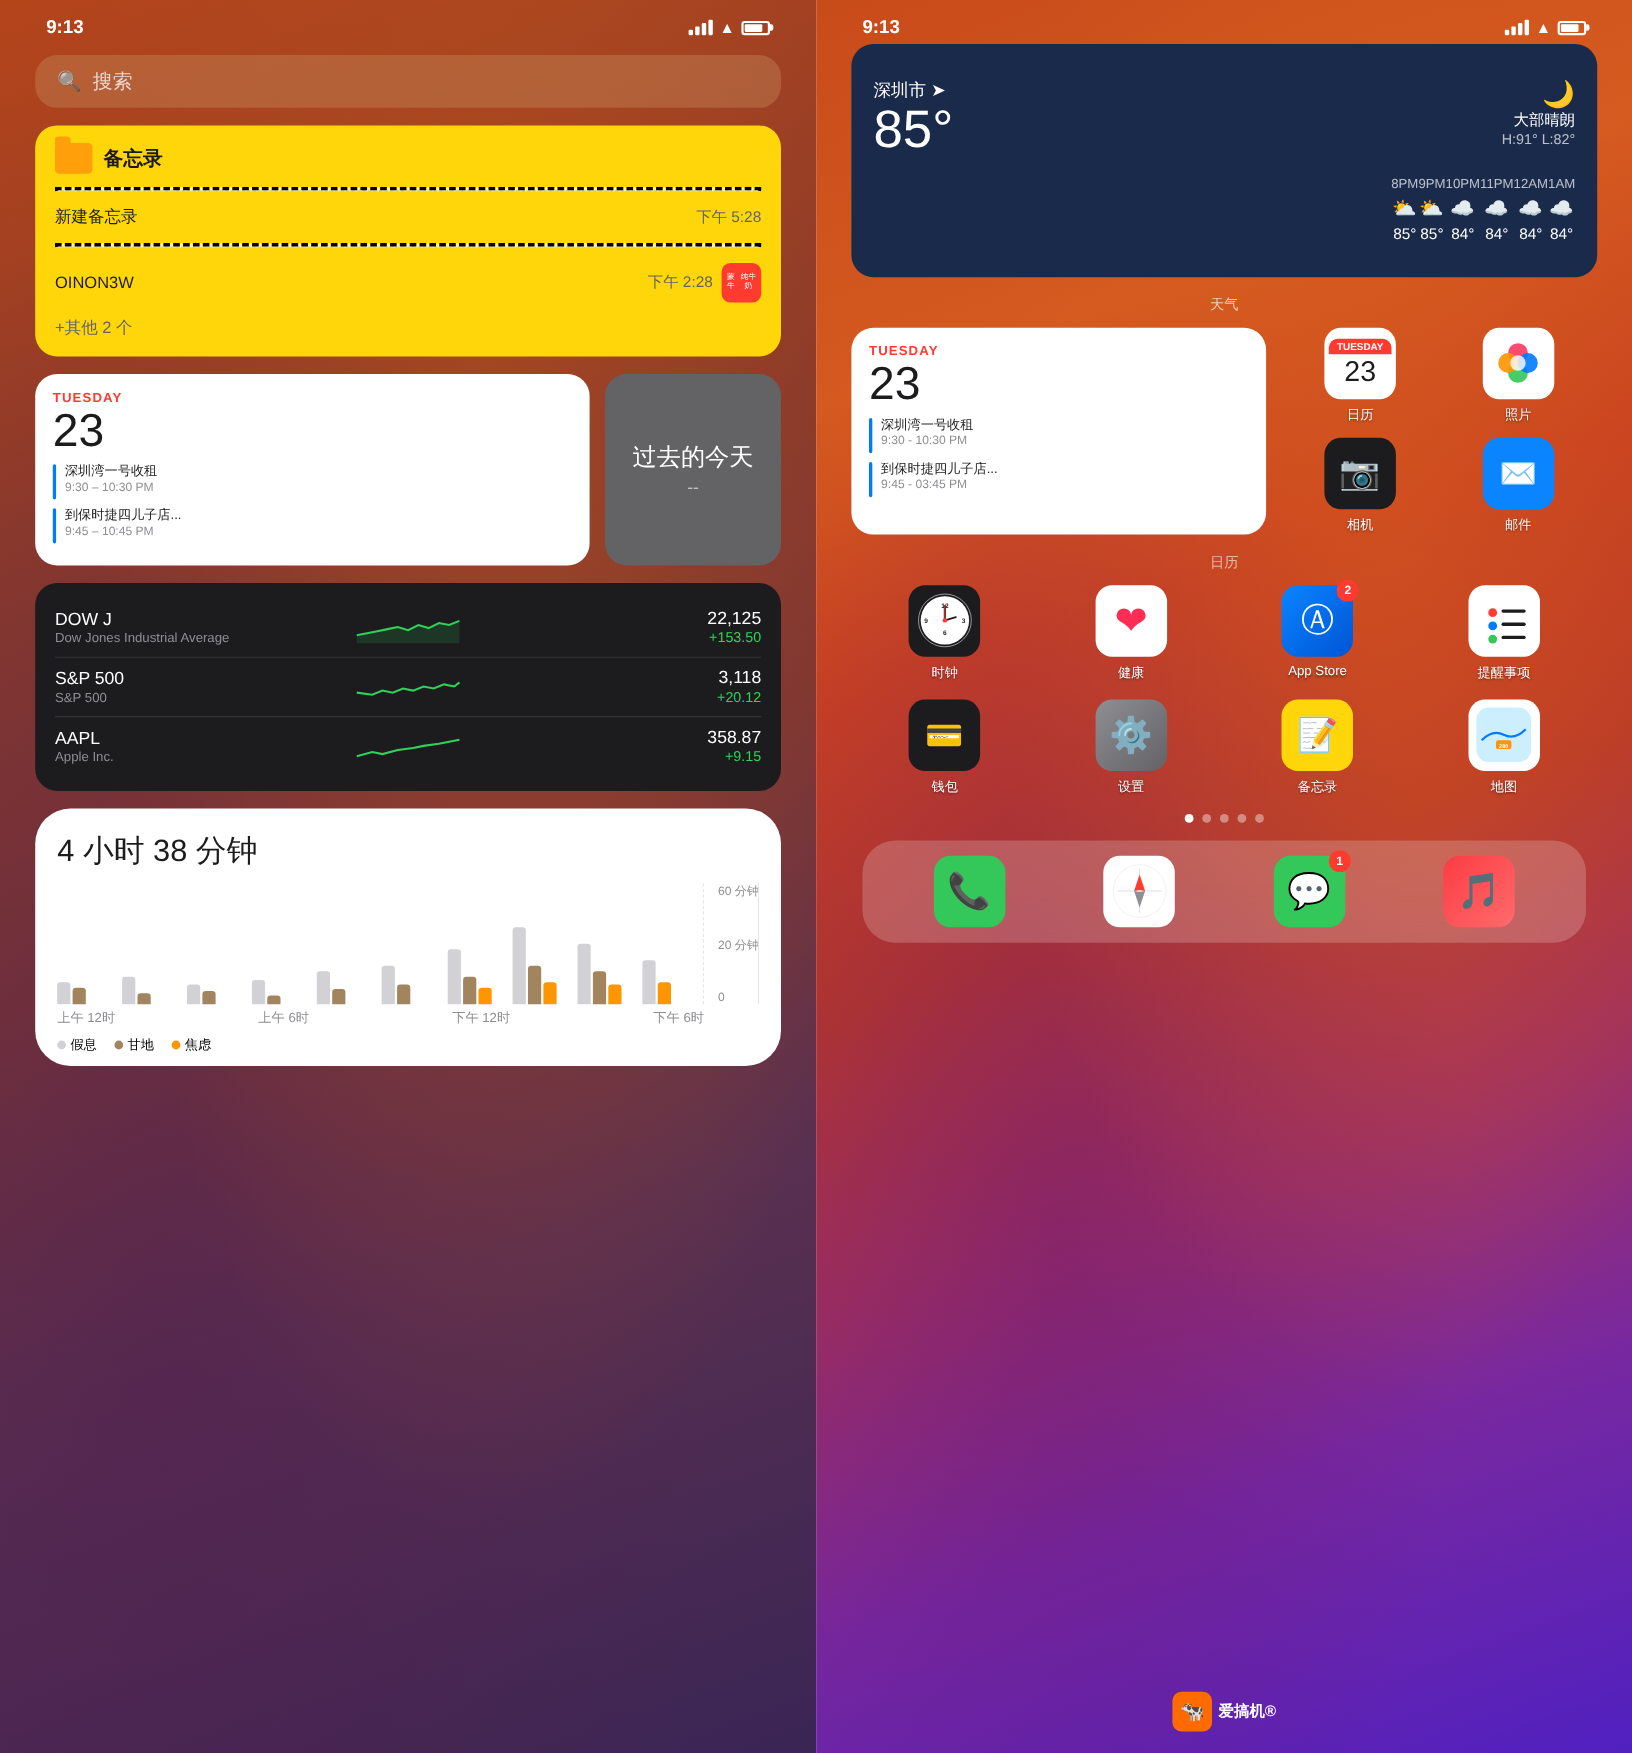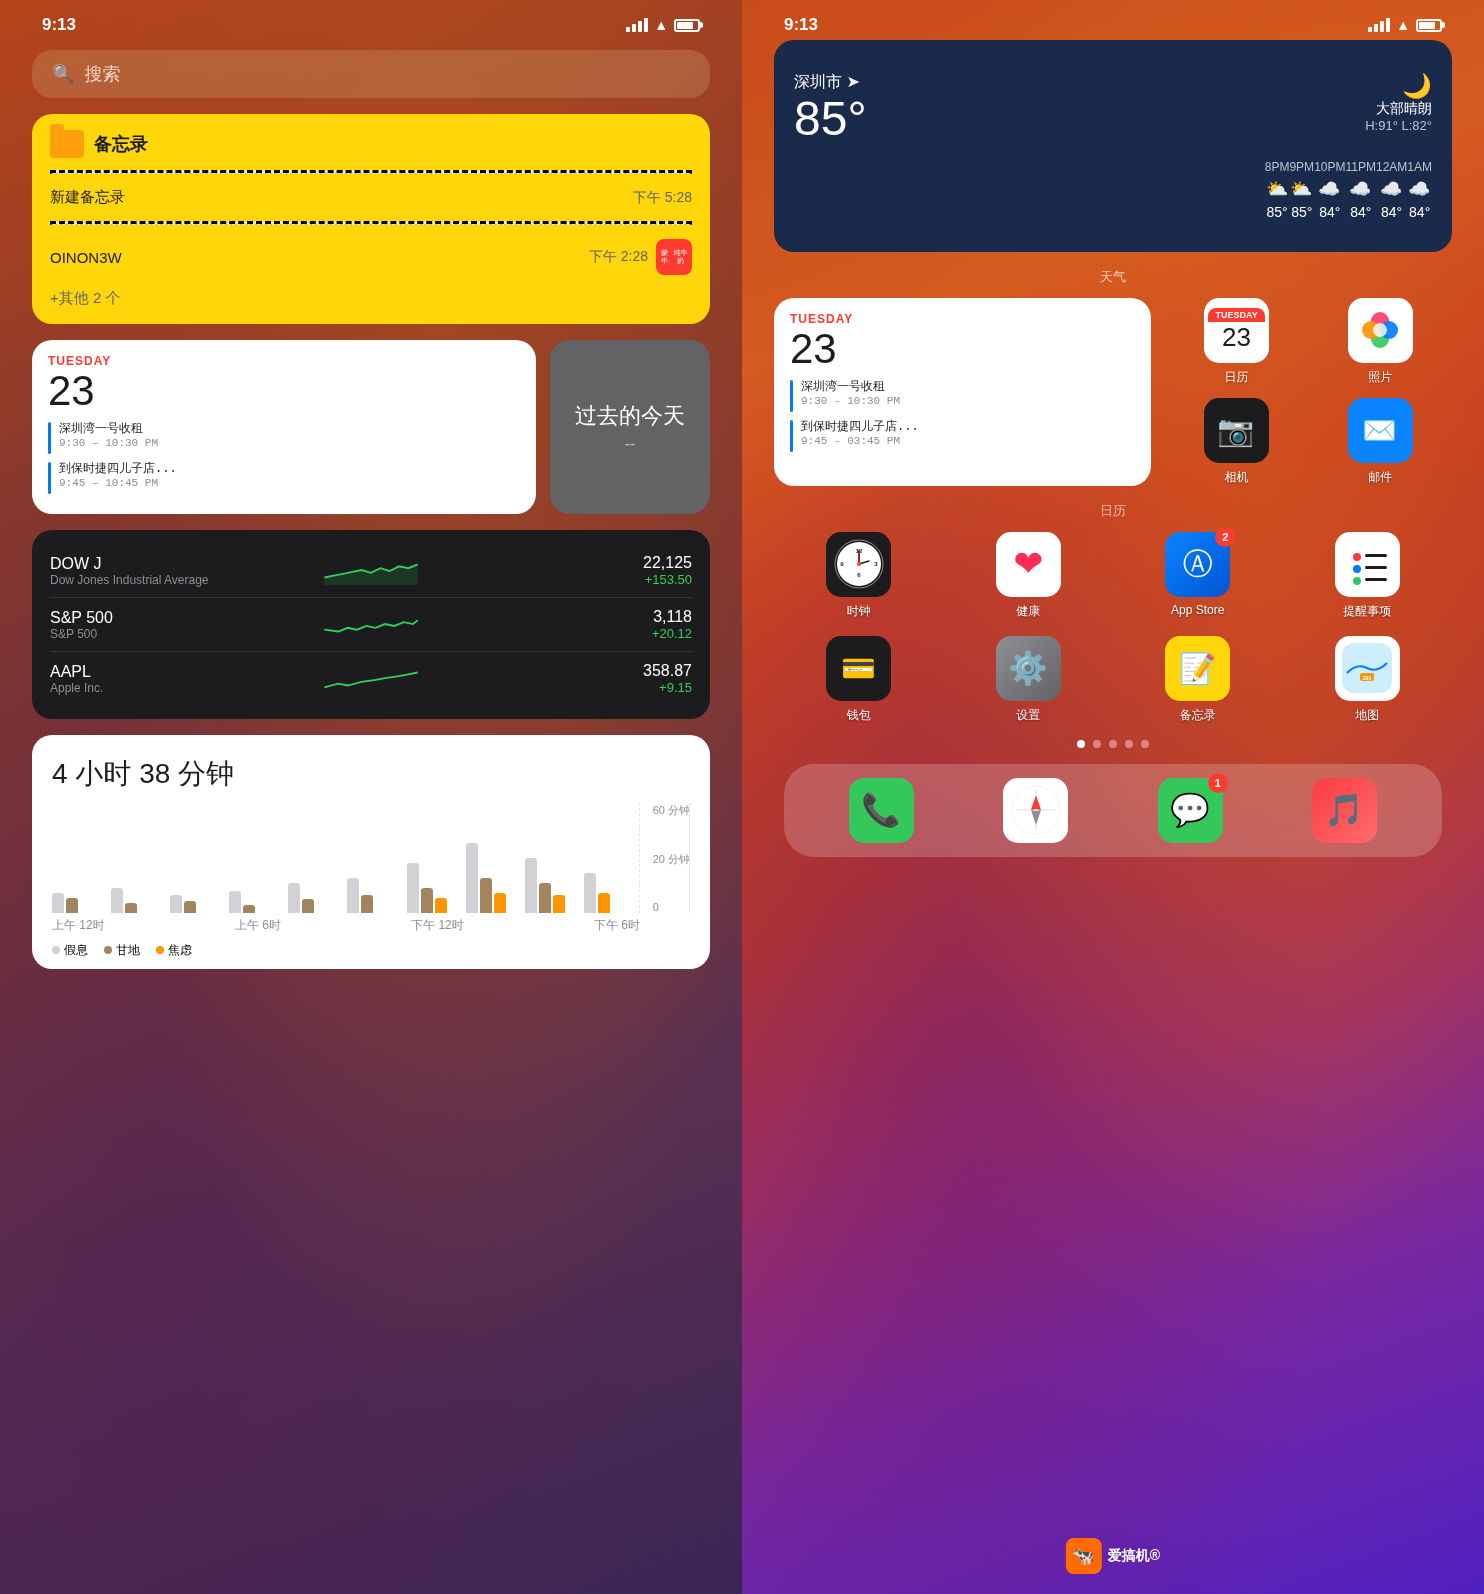--- a/index.html
+++ b/index.html
@@ -194,21 +194,20 @@
       padding: 14px 16px;
     }
     .cal-day-label { color: #ff3b30; font-size: 12px; font-weight: 700; letter-spacing: 1px; }
     .cal-date { font-size: 42px; font-weight: 300; color: #1c1c1e; line-height: 1; margin: 2px 0 8px; }
     .cal-event {
       display: flex;
       align-items: flex-start;
       gap: 8px;
       margin-bottom: 6px;
       font-size: 12px;
-      font-family: Liberation Mono, monospace;
     }
     .cal-event-bar {
       width: 3px;
       height: 32px;
       background: #007aff;
       border-radius: 2px;
       flex-shrink: 0;
       margin-top: 2px;
     }
     .cal-event-info { color: #1c1c1e; }
@@ -255,21 +254,21 @@
       justify-content: center;
     }
     .stock-chart svg { width: 100px; height: 28px; }
     .stock-right { flex: 1; text-align: right; }
     .stock-price { color: white; font-size: 16px; font-weight: 500; }
     .stock-change { color: #30d158; font-size: 13px; }
 
     
     .screentime-widget {
       background: white;
-      border-radius: 20px;
+      border-radius: 32px;
       padding: 20px 20px 10px;
       position: relative;
       z-index: 10;
     }
     .screentime-title { font-size: 28px; font-weight: 300; color: #1c1c1e; margin-bottom: 10px; }
     .chart-bar-group { display: flex; align-items: flex-end; gap: 2px; flex: 1; }
     .chart-bar { width: 12px; border-radius: 3px 3px 0 0; }
     .chart-y-labels {
       position: absolute;
       right: 0; top: 0;

